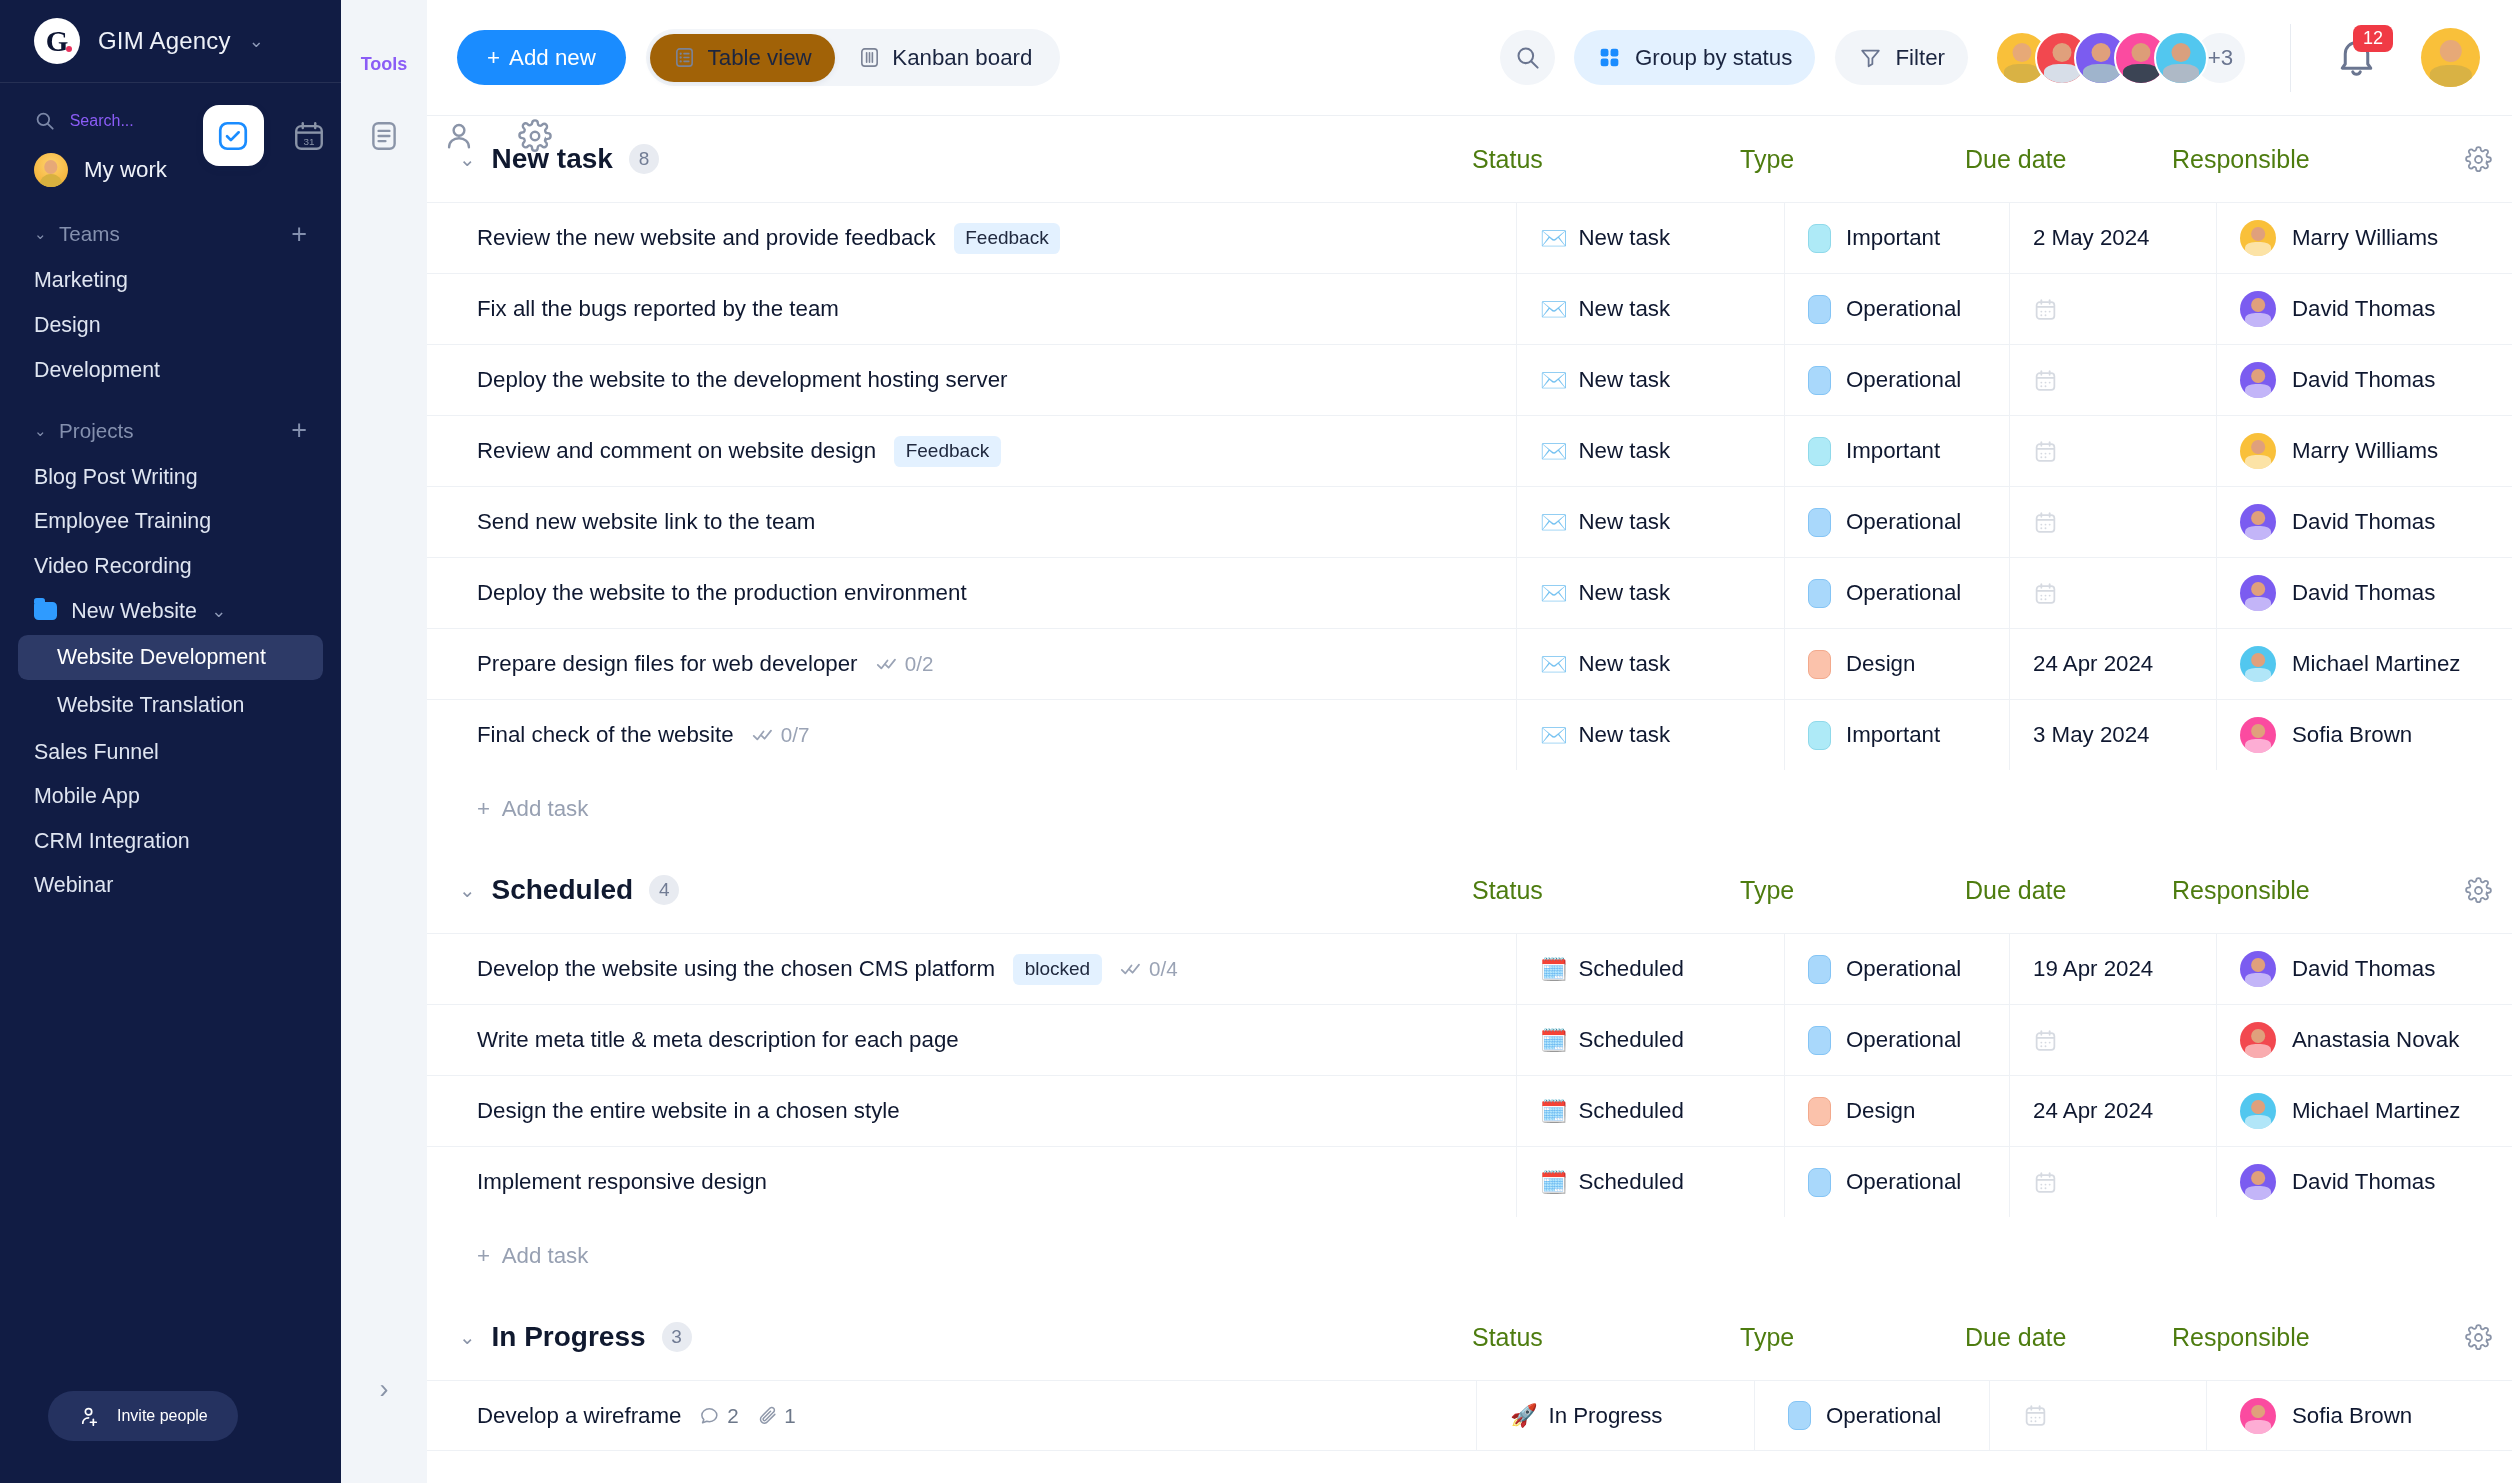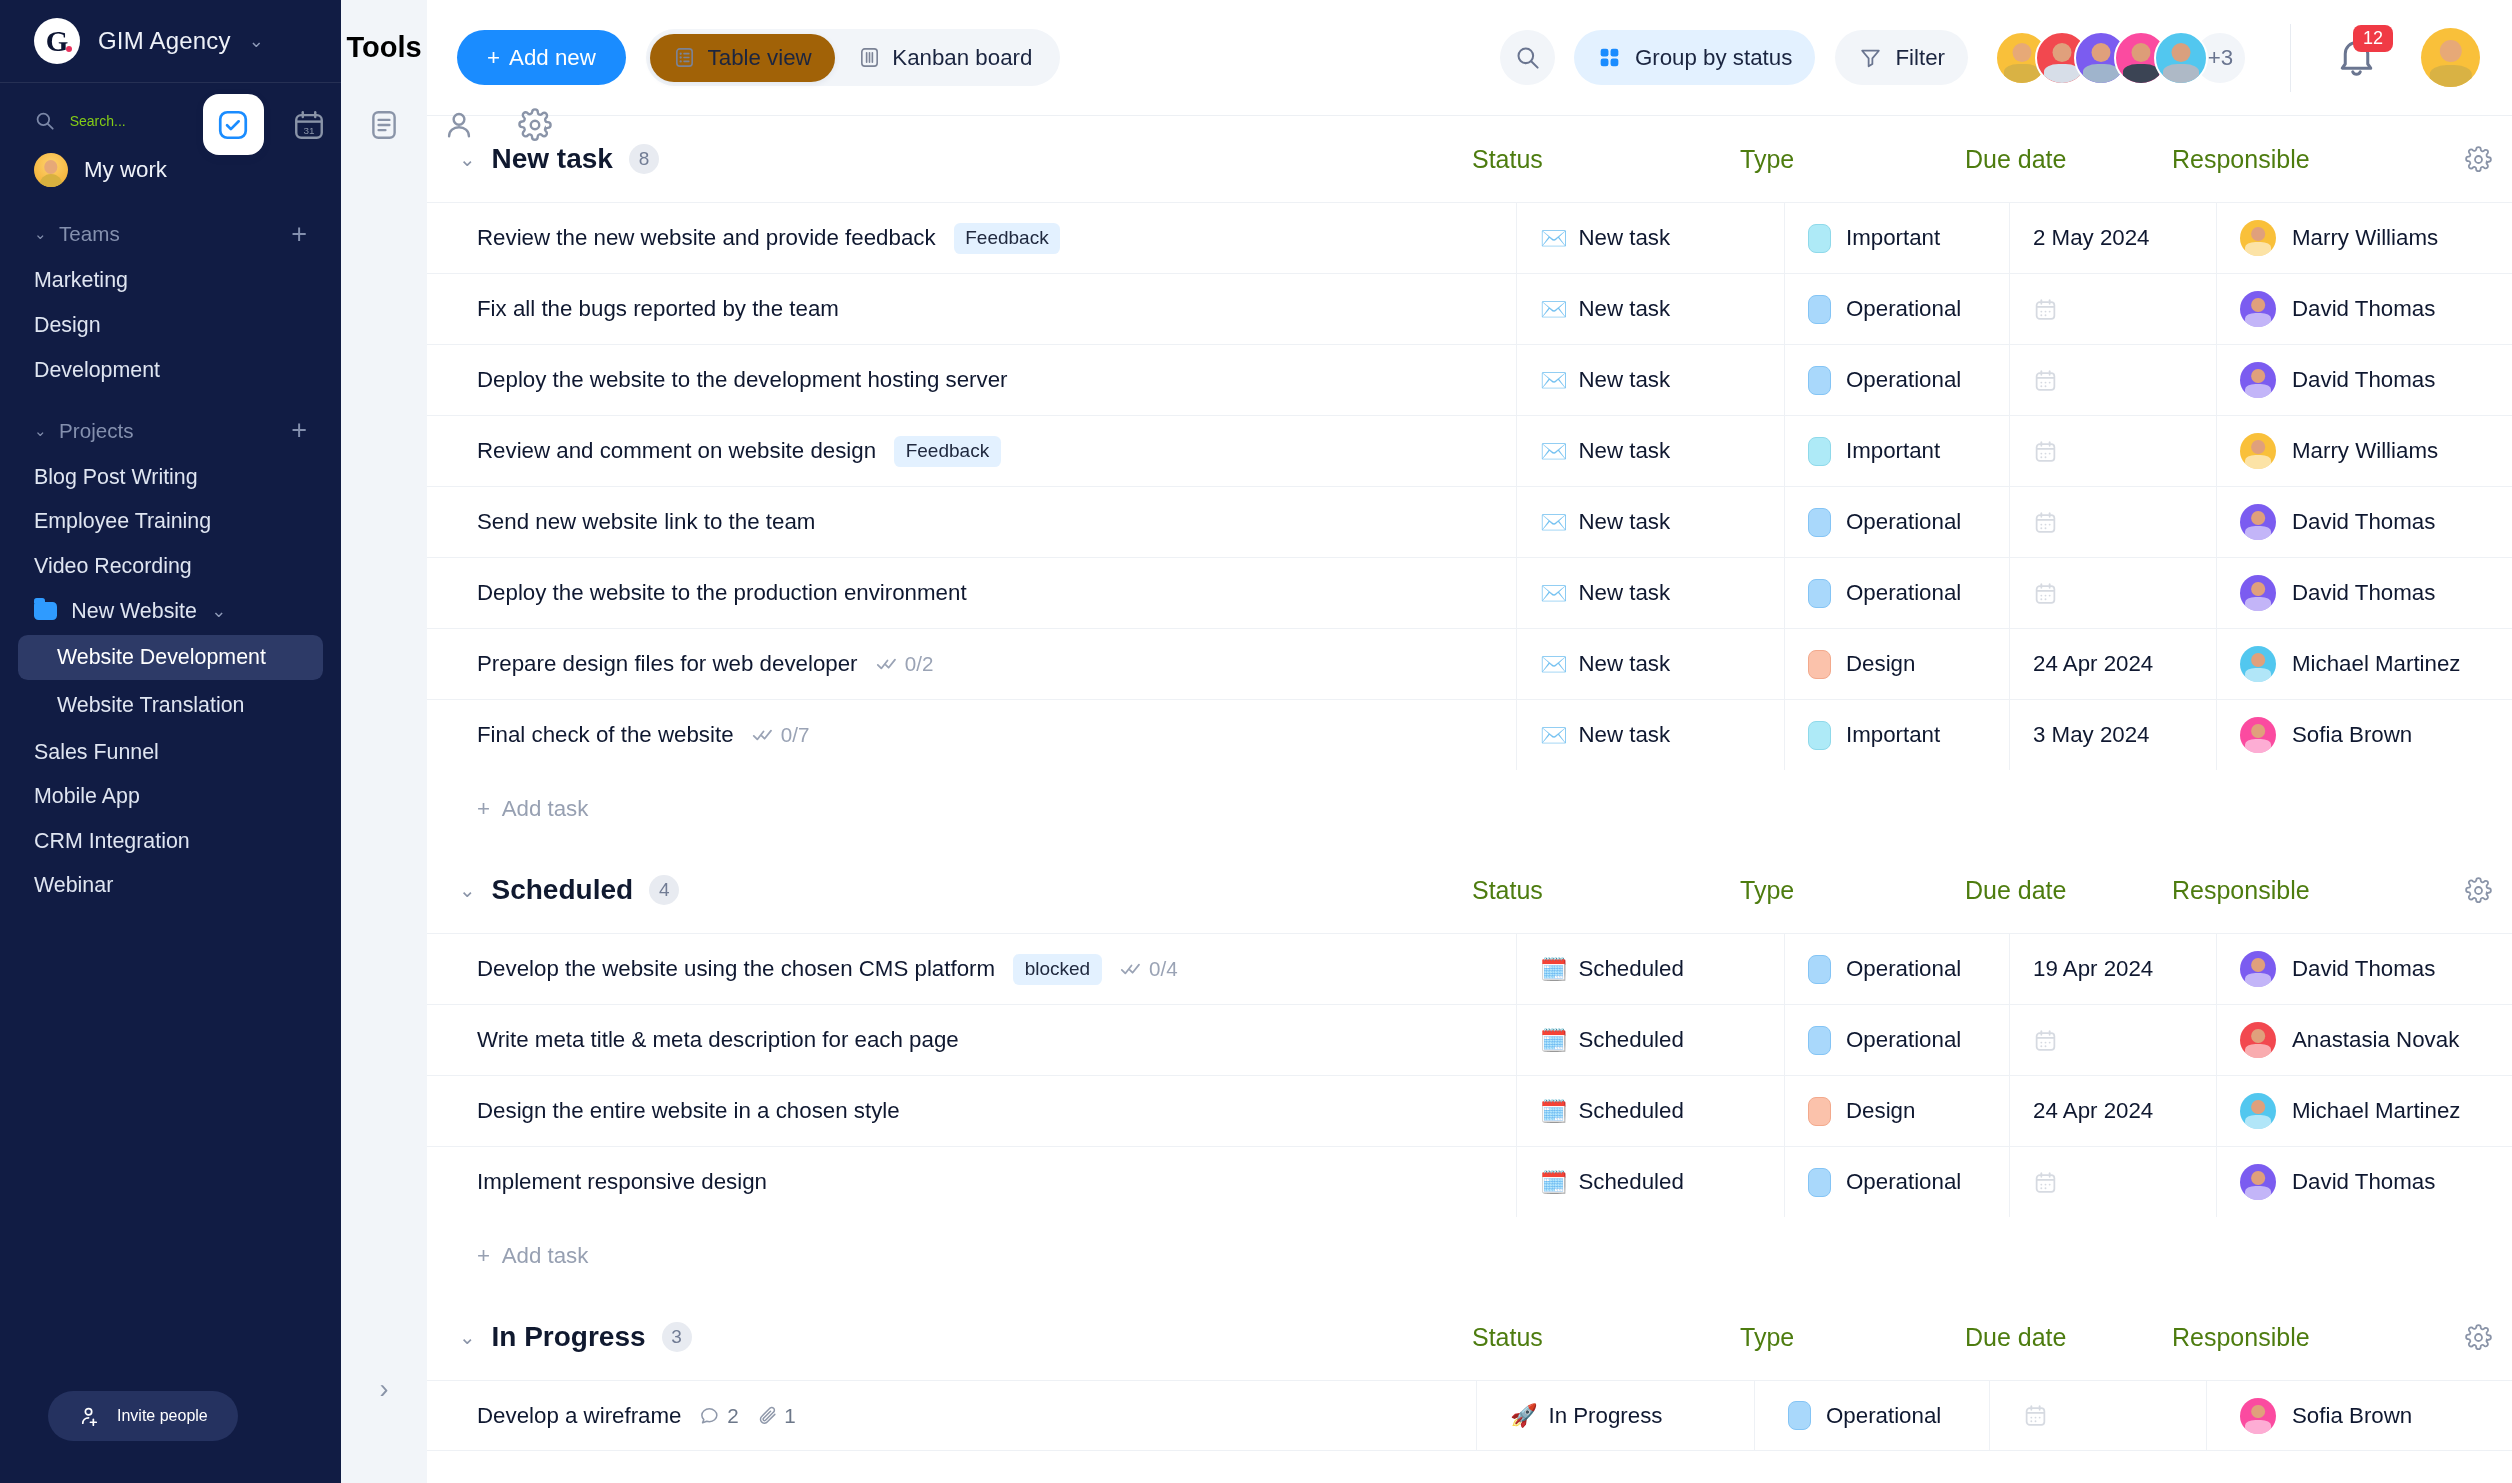--- a/index.html
+++ b/index.html
@@ -35,21 +35,21 @@
     content: ""; position: absolute; right: 8px; bottom: 11.6px;
     width: 6.3px; height: 6.3px; border-radius: 50%; background: #e8335e;
   }
   .brand-name { font-size: 24px; color: #eef1f8; letter-spacing: 0.2px; }
   .chev { color: #8e9ab8; font-size: 18px; line-height: 1; }
 
   .sb-search {
     display: flex; align-items: center; gap: 14.3px;
     padding: 27px 34px 9px 34px;
   }
-  .sb-search .ph { color: #84cc16; font-size: 14px; }
+  .sb-search .ph { color: #8b5cf6; font-size: 16px; }
   .sb-search svg { stroke: #7c88a8; }
 
   .sb-mywork {
     display: flex; align-items: center; gap: 16px;
     padding: 12.5px 34px 9px 34px;
   }
   .sb-mywork .av {
     width: 34px; height: 34px; border-radius: 50%;
     background: radial-gradient(circle at 50% 35%, #ffd36e 0%, #f5b63f 70%);
     position: relative; overflow: hidden;
@@ -98,21 +98,21 @@
     padding: 13.4px 30px; font-size: 16px; color: #ffffff;
   }
 
   
   .rail {
     width: 86px; flex: 0 0 86px;
     background: #f2f5f9;
     display: flex; flex-direction: column; align-items: center;
     position: relative;
   }
-  .rail-title { font-size: 29px; font-weight: bold; color: #000000; margin-top: 31px; }
+  .rail-title { font-size: 18px; font-weight: bold; color: #8b5cf6; margin-top: 54px; }
   .rail-items { margin-top: 30px; display: flex; gap: 14.3px; }
   .rail-btn {
     width: 61px; height: 61px; border-radius: 16px;
     display: flex; align-items: center; justify-content: center;
   }
   .rail-btn.active { background: #ffffff; box-shadow: 0 2.7px 9px rgba(20,40,80,.08); }
   .rail-collapse {
     position: absolute; bottom: 79px; left: 50%; transform: translateX(-50%);
     color: #8a94a8; font-size: 27px;
   }

